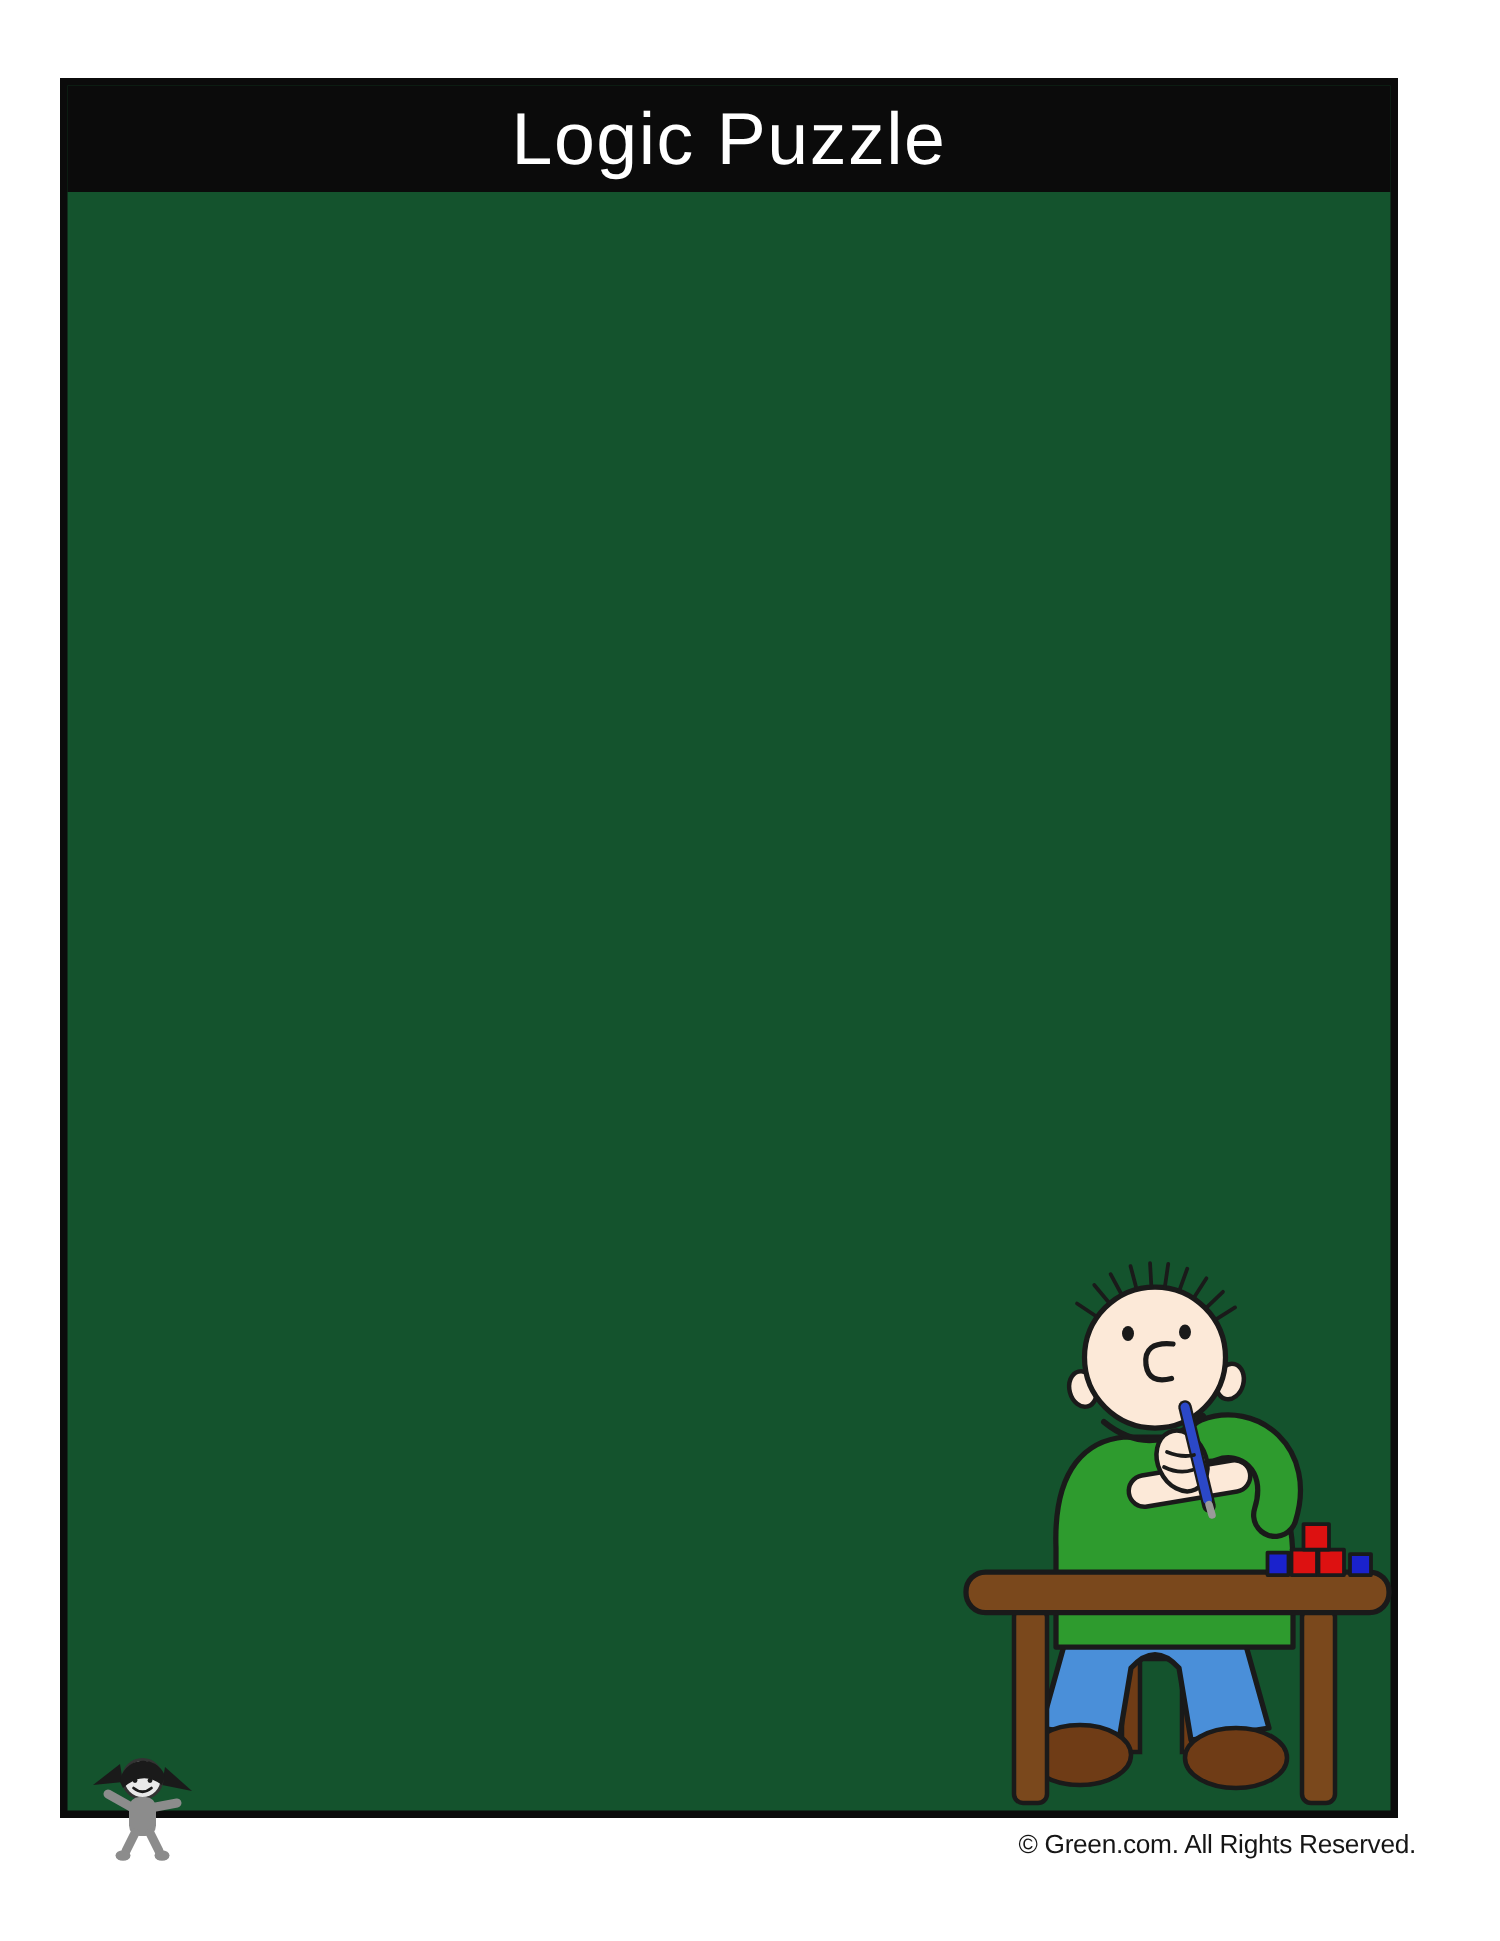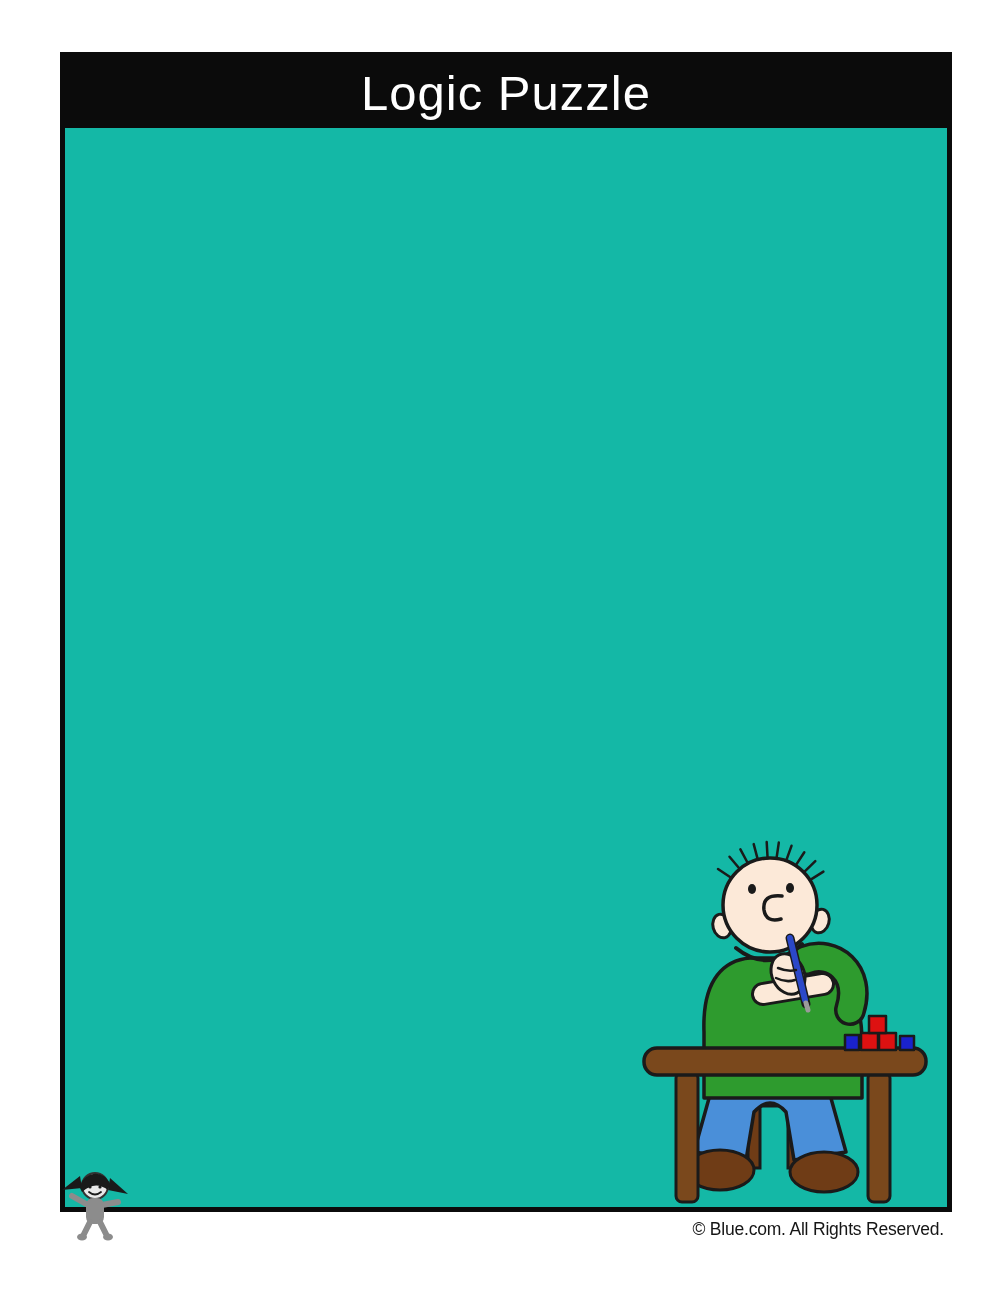--- a/index.html
+++ b/index.html
@@ -1,22 +1,22 @@
 <!DOCTYPE html>
 <html><head>
 <meta charset="utf-8">
 <style>
   html,body{margin:0;padding:0;}
   body{
     width:1000px;height:1294px;background:#ffffff;position:relative;
     font-family:"Liberation Sans",sans-serif;color:#151515;overflow:hidden;
   }
   .frame{
-    position:absolute;left:60px;top:52px;width:892px;height:1160px;
-    border:5px solid #0b0b0b;box-sizing:border-box;background:#14b8a6;z-index:1;
+    position:absolute;left:40px;top:52px;width:892px;height:1160px;
+    border:5px solid #0b0b0b;box-sizing:border-box;background:#14532d;z-index:1;
   }
   .banner{
     position:absolute;left:0;top:0;width:100%;height:71px;background:#0b0b0b;
     display:flex;align-items:center;justify-content:center;
   }
   .title{color:#ffffff;font-size:49px;letter-spacing:1px;font-weight:400;}
   .intro{
     position:absolute;left:83px;top:152px;width:852px;
     font-size:21.5px;line-height:29.5px;white-space:pre-wrap;letter-spacing:-0.2px;
   }
@@ -274,13 +274,13 @@
     <path d="M 30,45 L 14,36" stroke="#8c8c8c" stroke-width="6" stroke-linecap="round"></path>
     <path d="M 44,45 L 60,42" stroke="#8c8c8c" stroke-width="6" stroke-linecap="round"></path>
     <rect x="28" y="38" width="18" height="26" rx="7" fill="#8c8c8c"></rect>
     <path d="M 32,62 L 26,74" stroke="#8c8c8c" stroke-width="6" stroke-linecap="round"></path>
     <path d="M 42,62 L 48,74" stroke="#8c8c8c" stroke-width="6" stroke-linecap="round"></path>
     <ellipse cx="24" cy="77" rx="5" ry="3.5" fill="#8c8c8c"></ellipse>
     <ellipse cx="50" cy="77" rx="5" ry="3.5" fill="#8c8c8c"></ellipse>
   </g>
 </svg>
 
-<div class="copyright">© Blue.com. All Rights Reserved.</div>
+<div class="copyright">© Green.com. All Rights Reserved.</div>
 
 </body></html>

